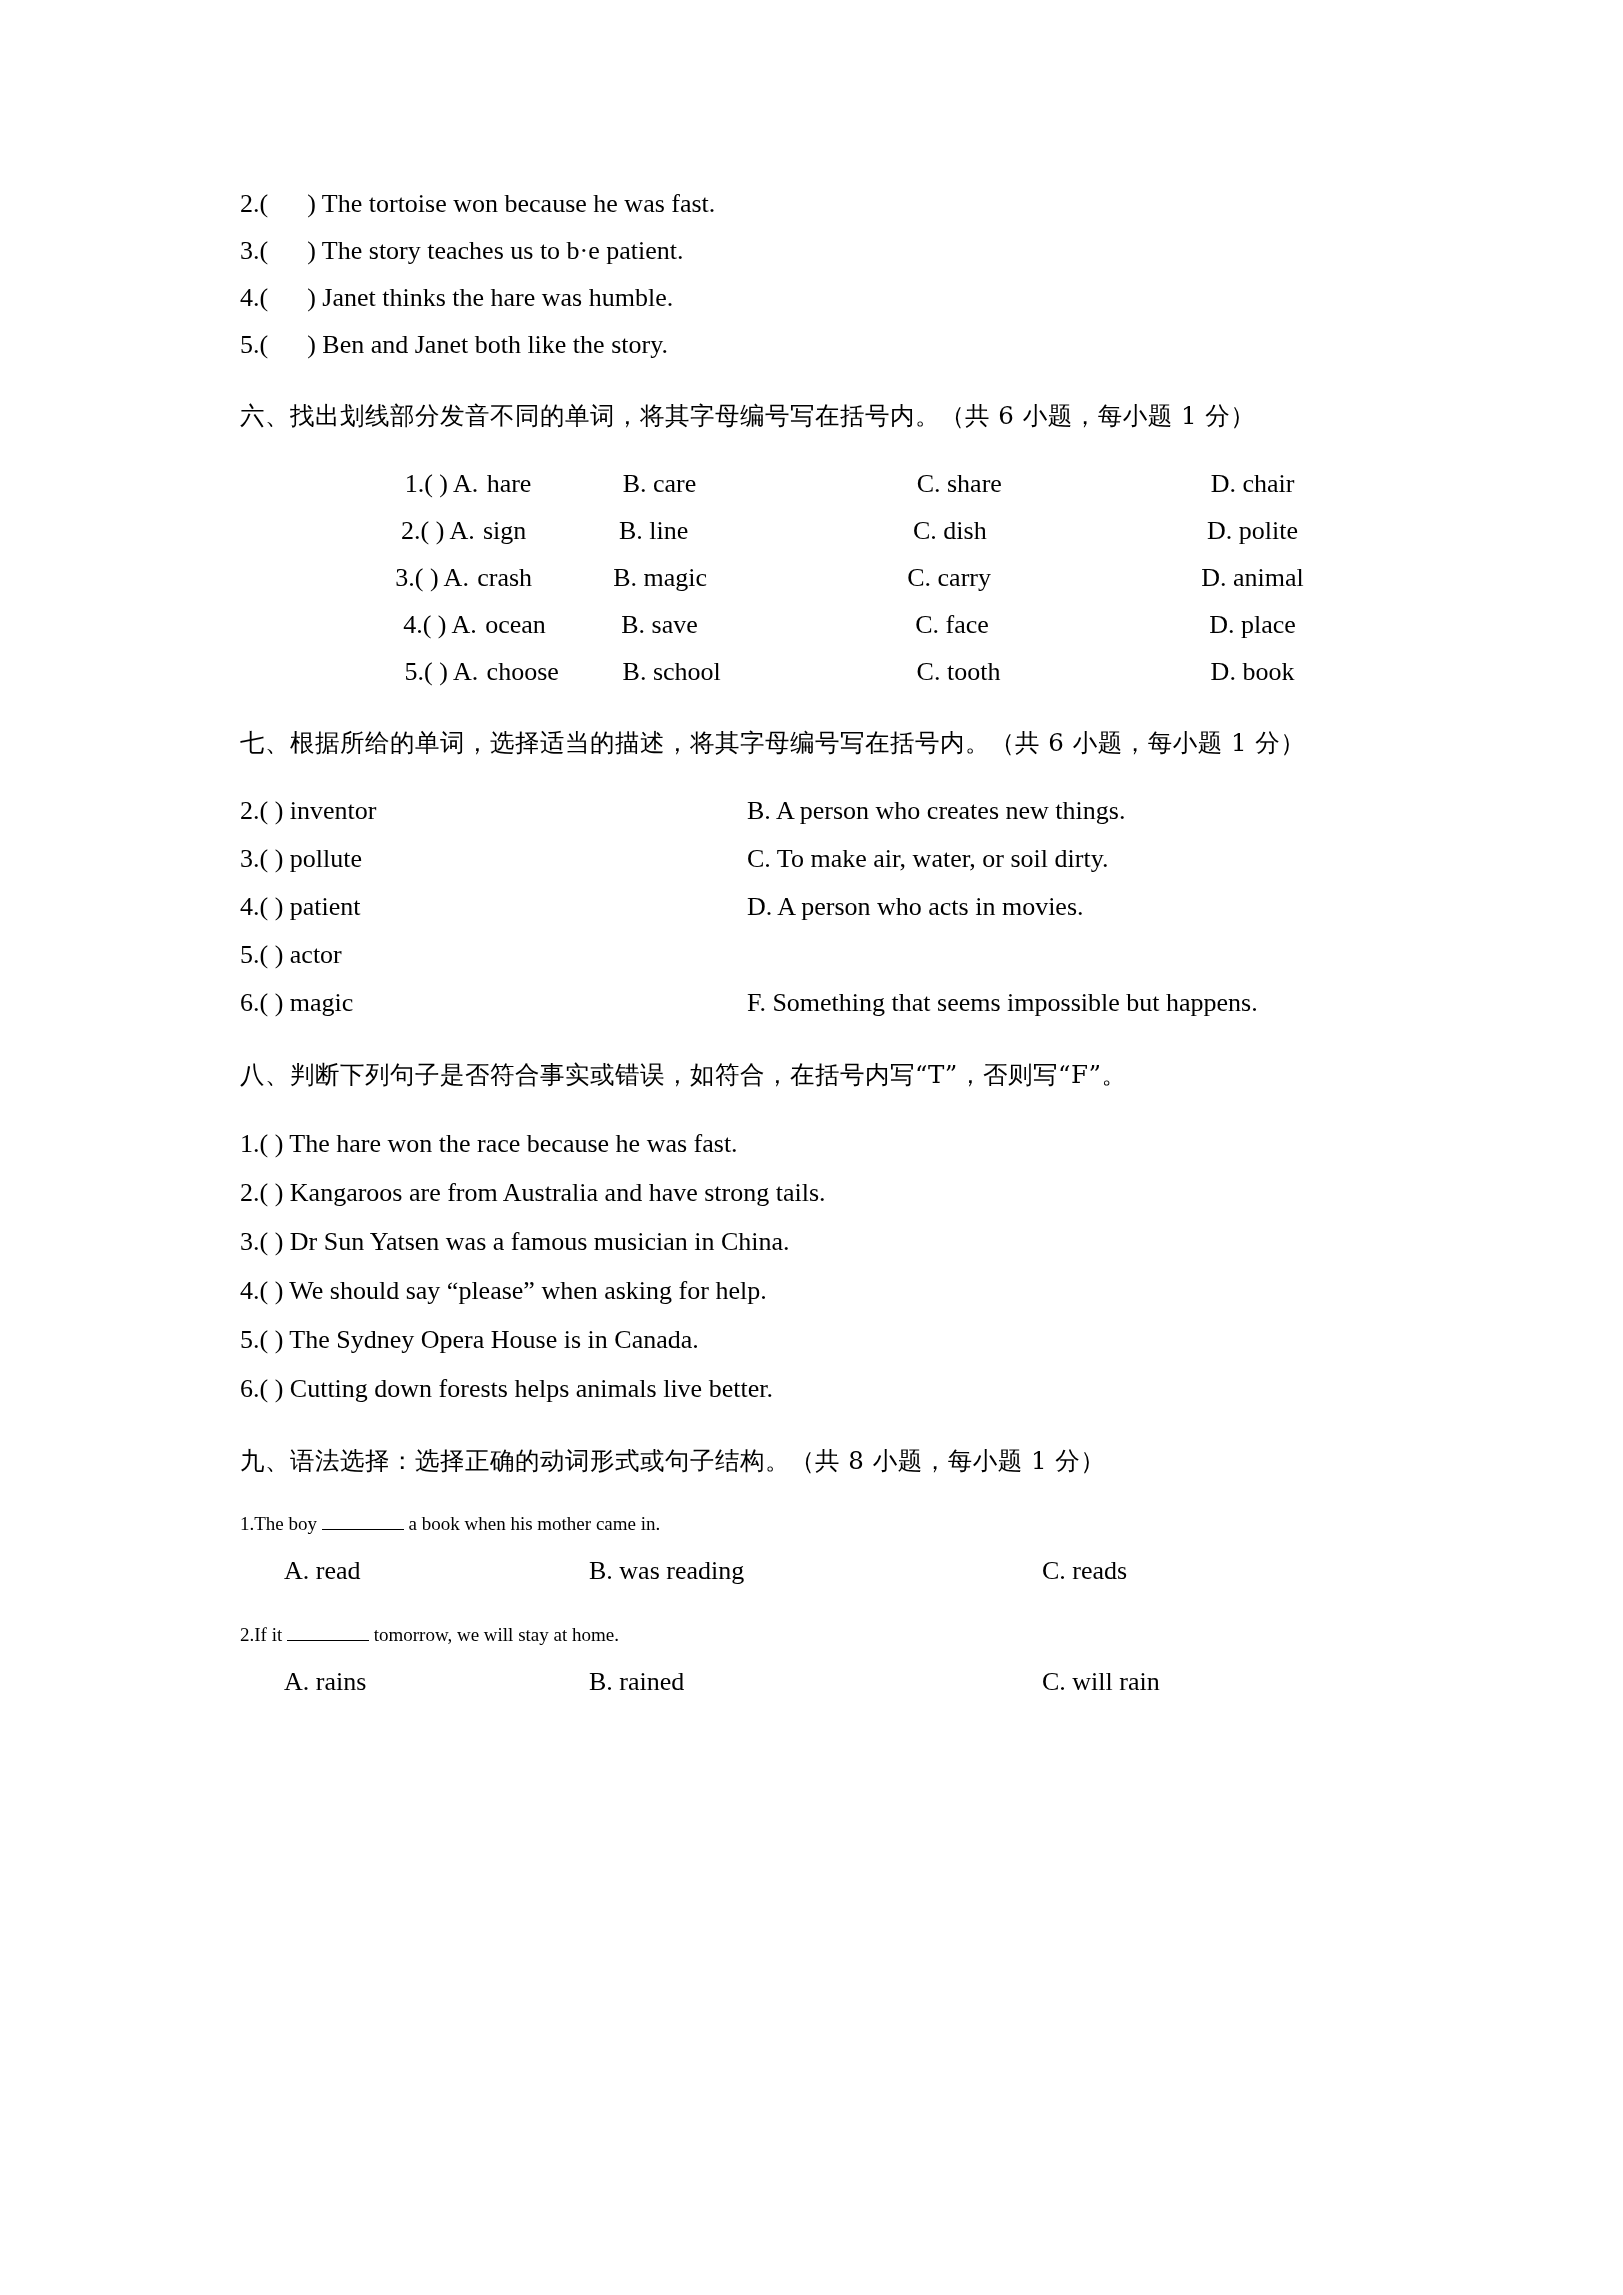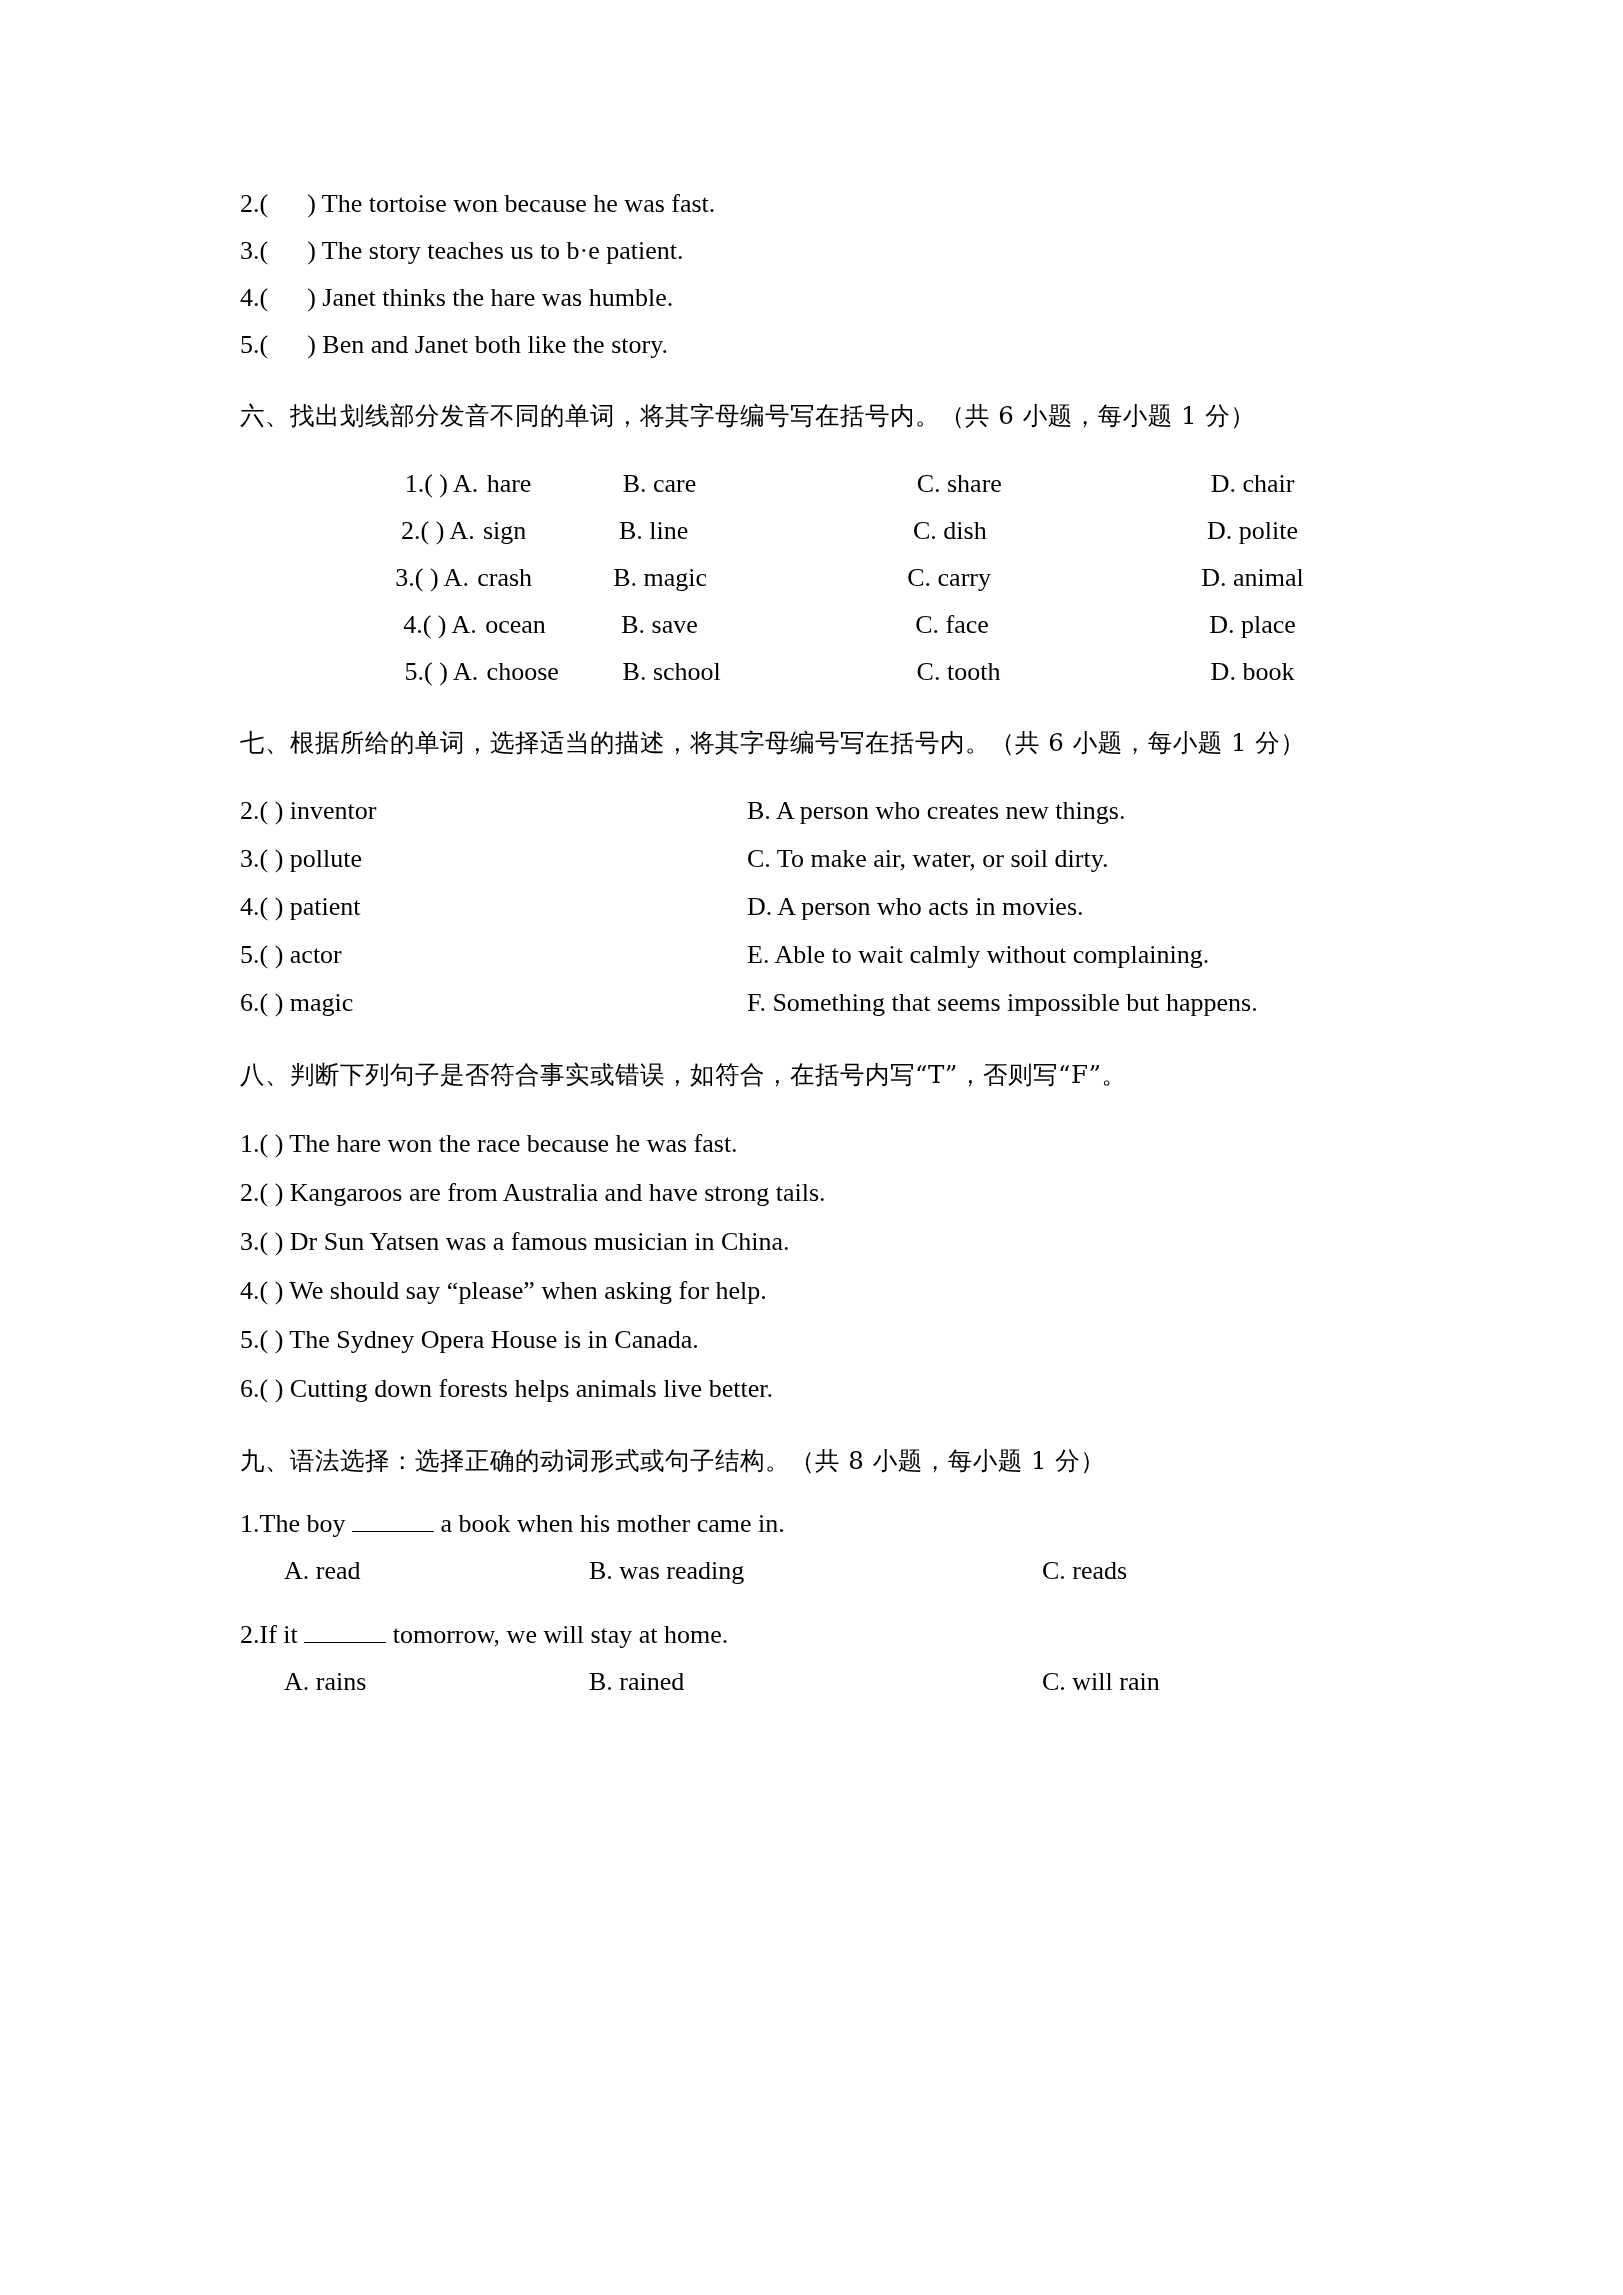--- a/index.html
+++ b/index.html
@@ -64,21 +64,21 @@
   }
   .matchrow .left { width: 507px; flex: none; }
   .matchrow .right { flex: 1; }
 
   .tf-line {
     font-size: 26px;
     line-height: 49px;
   }
 
   .gq {
-    font-size: 26px;
+    font-size: 19px;
     line-height: 47px;
     margin-top: 16.4px;
   }
   .gopts {
     font-size: 26px;
     line-height: 47px;
     display: flex;
     padding-left: 44px;
   }
   .gopts .ga { width: 305px; flex: none; }
@@ -153,21 +153,20 @@
     <div class="matchrow">
       <span class="left">3.(      ) pollute</span>
       <span class="right">C. To make air, water, or soil dirty.</span>
     </div>
     <div class="matchrow">
       <span class="left">4.(      ) patient</span>
       <span class="right">D. A person who acts in movies.</span>
     </div>
     <div class="matchrow">
       <span class="left">5.(      ) actor</span>
-      <span class="right">E. Able to wait calmly without complaining.</span>
     </div>
     <div class="matchrow">
       <span class="left">6.(      ) magic</span>
       <span class="right">F. Something that seems impossible but happens.</span>
     </div>
   </div>
 
   <div class="section-head" style="margin-bottom:0">八、判断下列句子是否符合事实或错误，如符合，在括号内写“T”，否则写“F”。</div>
 
   <div class="block gap-before">

